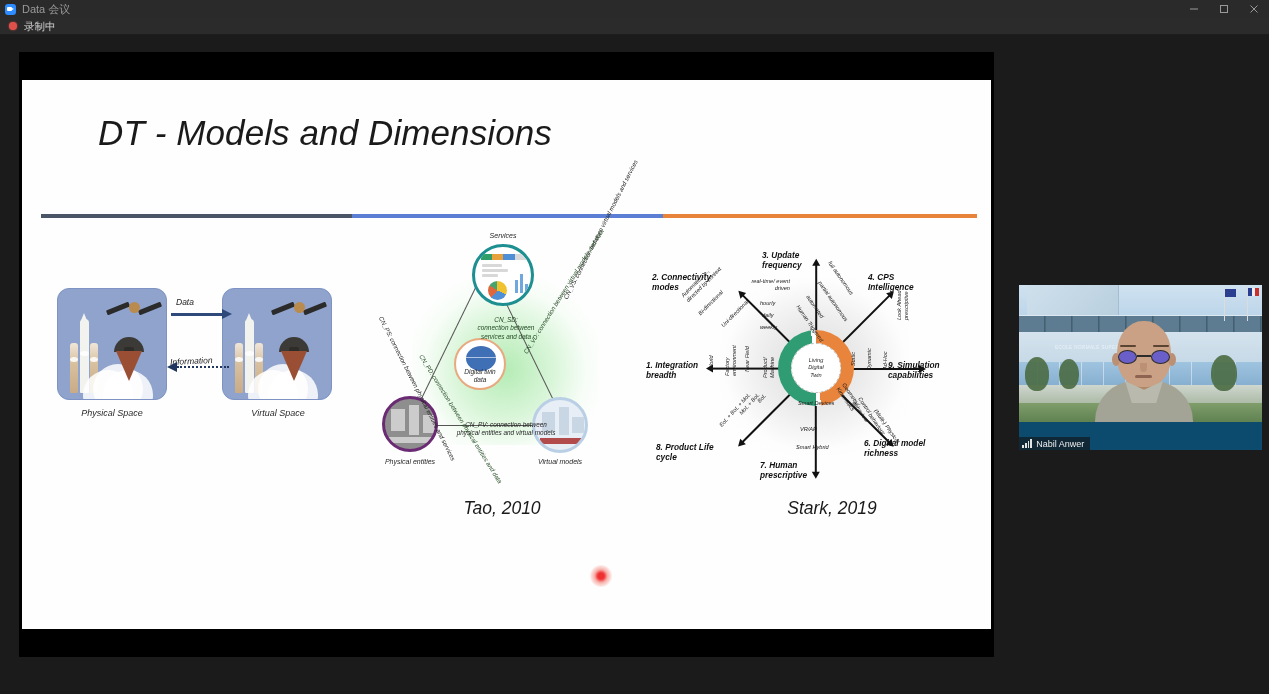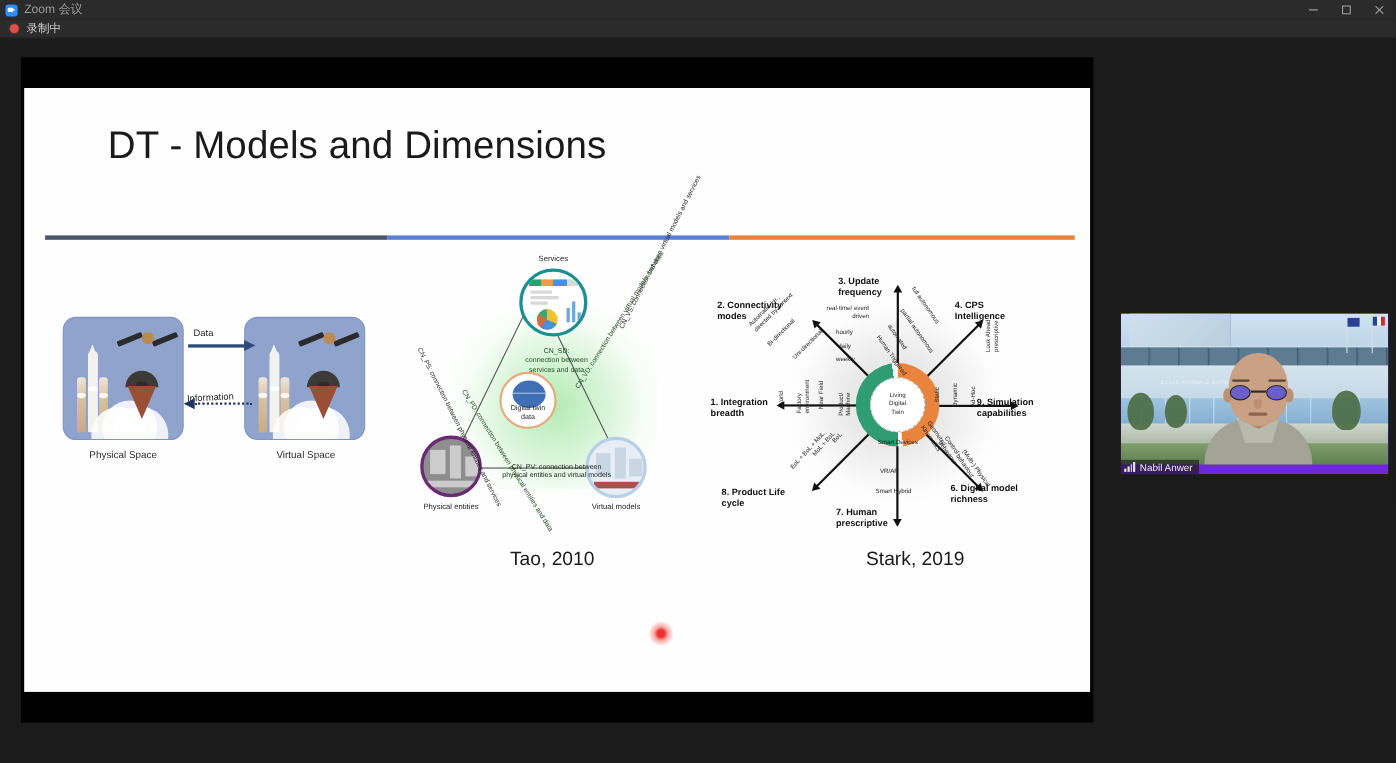--- a/index.html
+++ b/index.html
@@ -44,21 +44,21 @@
     border-bottom:1px solid #1d1d1d;
   }
   .rec-dot{
     width:8px;height:8px;border-radius:50%;background:#e0504a;margin-left:9px;flex:none;
     box-shadow:0 0 2px rgba(224,80,74,.9);
   }
   .rec-text{ margin-left:7px;font-size:10.5px;color:#d3d3d3;line-height:17px; }
 
   
   .share-stage{
-    position:absolute;left:19px;top:52px;width:975px;height:605px;background:#000;
+    position:absolute;left:19px;top:52px;width:975px;height:605px;background:#000;font-style:italic;
   }
   .slide{
     position:absolute;left:3px;top:28px;width:969px;height:549px;background:#fefefe;
   }
   .slide-title{
     position:absolute;left:76px;top:33px;font-size:35px;color:#1a1a1a;
     font-weight:400;letter-spacing:.1px;white-space:nowrap;
   }
   .rule{ position:absolute;left:19px;top:134px;width:936px;height:3.5px;display:flex; }
   .rule span{ display:block;height:100%; }
@@ -156,21 +156,21 @@
   .ring:after{ content:"";position:absolute;left:13px;top:13px;width:50px;height:50px;border-radius:50%;background:#fff; }
   .ring-core{ position:absolute;left:13px;top:13px;width:50px;height:50px;border-radius:50%;border:1px dashed #bbb;
     display:flex;align-items:center;justify-content:center;text-align:center;font-size:5.6px;color:#2b2b2b;line-height:1.3; }
   .spoke{ position:absolute;left:166px;top:126px;width:104px;height:1.6px;background:#111;transform-origin:0 50%; }
   .spoke:after{ content:"";position:absolute;right:-6px;top:-3.2px;border-left:7px solid #111;border-top:4px solid transparent;border-bottom:4px solid transparent; }
   .dim{ position:absolute;font-size:8.3px;font-weight:bold;color:#111;line-height:1.25;white-space:nowrap; }
   .tick{ position:absolute;font-size:5.6px;color:#1c1c1c;white-space:nowrap;line-height:1.2; }
 
   
   .cam{
-    position:absolute;left:1019px;top:285px;width:243px;height:146px;overflow:hidden;background:#6d28d9;
+    position:absolute;left:1019px;top:285px;width:243px;height:165px;overflow:hidden;background:#0c4a6e;
   }
   .sky{ position:absolute;left:0;top:0;width:243px;height:62px;background:linear-gradient(180deg,#cfe2f0 0%,#b9d3e8 60%,#a9c7df 100%); }
   .bldg-tall{ position:absolute;left:8px;top:0;width:92px;height:46px;background:linear-gradient(135deg,#cfe0ec,#b6cddd);border-right:1px solid #a5bdd0; }
   .bldg-main{ position:absolute;left:0;top:30px;width:243px;height:72px;background:linear-gradient(180deg,#dce9f2 0%,#cddeea 45%,#bcd2e1 100%); }
   .canopy{ position:absolute;left:0;top:31px;width:243px;height:16px;background:#4e6b80; }
   .canopy .sl{ position:absolute;top:0;width:26px;height:16px;background:#5d7c92;border-right:1px solid #43606f; }
   .glass{ position:absolute;left:0;top:47px;width:243px;height:30px;background:linear-gradient(180deg,#9fc4e0,#7fa9cb); }
   .glass .mull{ position:absolute;top:0;width:1px;height:30px;background:rgba(255,255,255,.45); }
   .sign{ position:absolute;left:36px;top:60px;font-size:4.6px;color:#e9f2f8;letter-spacing:.4px;white-space:nowrap; }
   .ground{ position:absolute;left:0;top:100px;width:243px;height:37px;background:linear-gradient(180deg,#cfd7cf 0%,#b6c2b2 35%,#8ea77f 100%); }
@@ -205,21 +205,21 @@
   .bars i:nth-child(3){height:7px} .bars i:nth-child(4){height:9px}
   .namebar span{ font-size:9px;color:#ededed;white-space:nowrap; }
 </style>
 </head>
 <body>
 
 <div class="app">
 
   <div class="titlebar">
     <div class="zoom-logo"></div>
-    <div class="titlebar-text">Zoom 会议</div>
+    <div class="titlebar-text">Data 会议</div>
     <div class="wincontrols">
       <div class="wc">
         <svg width="10" height="10" viewBox="0 0 10 10">
             <line x1="1" y1="5" x2="9" y2="5" stroke="#9a9a9a" stroke-width="1"></line>
           </svg>
       </div>
       <div class="wc">
         <svg width="10" height="10" viewBox="0 0 10 10">
             <rect x="1.5" y="1.5" width="7" height="7" fill="none" stroke="#9a9a9a" stroke-width="1"></rect>
           </svg>

